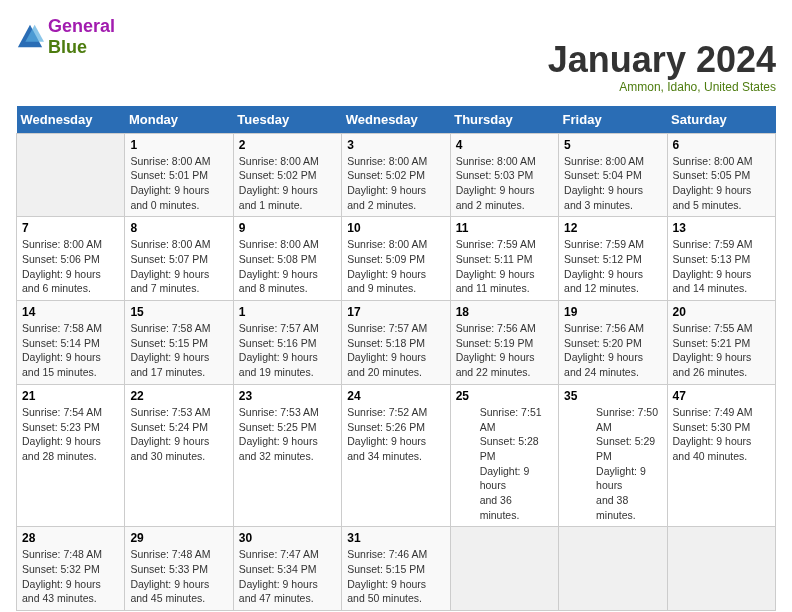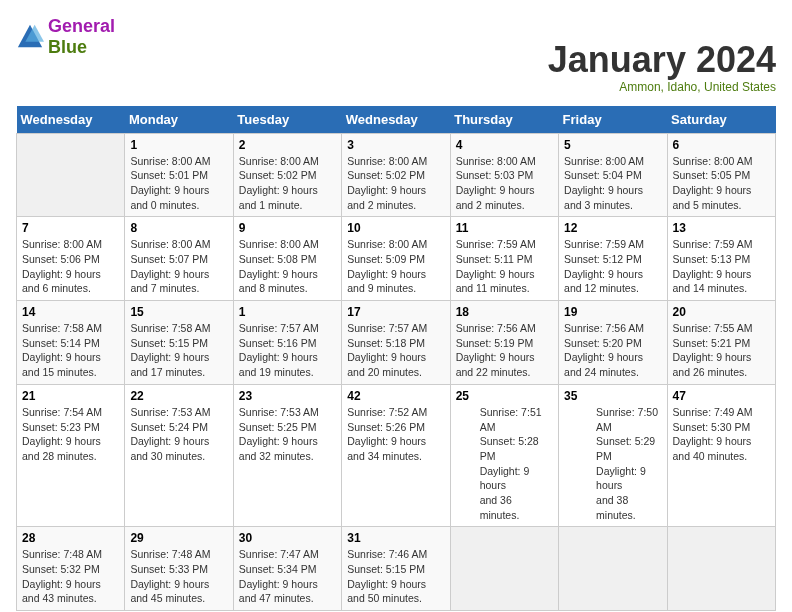--- a/index.html
+++ b/index.html
@@ -286,21 +286,21 @@
 and 30 minutes.</div>
         </td>
         <td>
           <span class="day-number">23</span>
           <div class="day-info" style="white-space: pre-line;">Sunrise: 7:53 AM
 Sunset: 5:25 PM
 Daylight: 9 hours
 and 32 minutes.</div>
         </td>
         <td>
-          <span class="day-number">42</span>
+          <span class="day-number">24</span>
           <div class="day-info" style="white-space: pre-line;">Sunrise: 7:52 AM
 Sunset: 5:26 PM
 Daylight: 9 hours
 and 34 minutes.</div>
         </td>
         <td>
           <span class="day-number">25</span>
           <div class="day-info" style="white-space: pre-line; margin-left: 24px;">Sunrise: 7:51 AM
 Sunset: 5:28 PM
 Daylight: 9 hours

